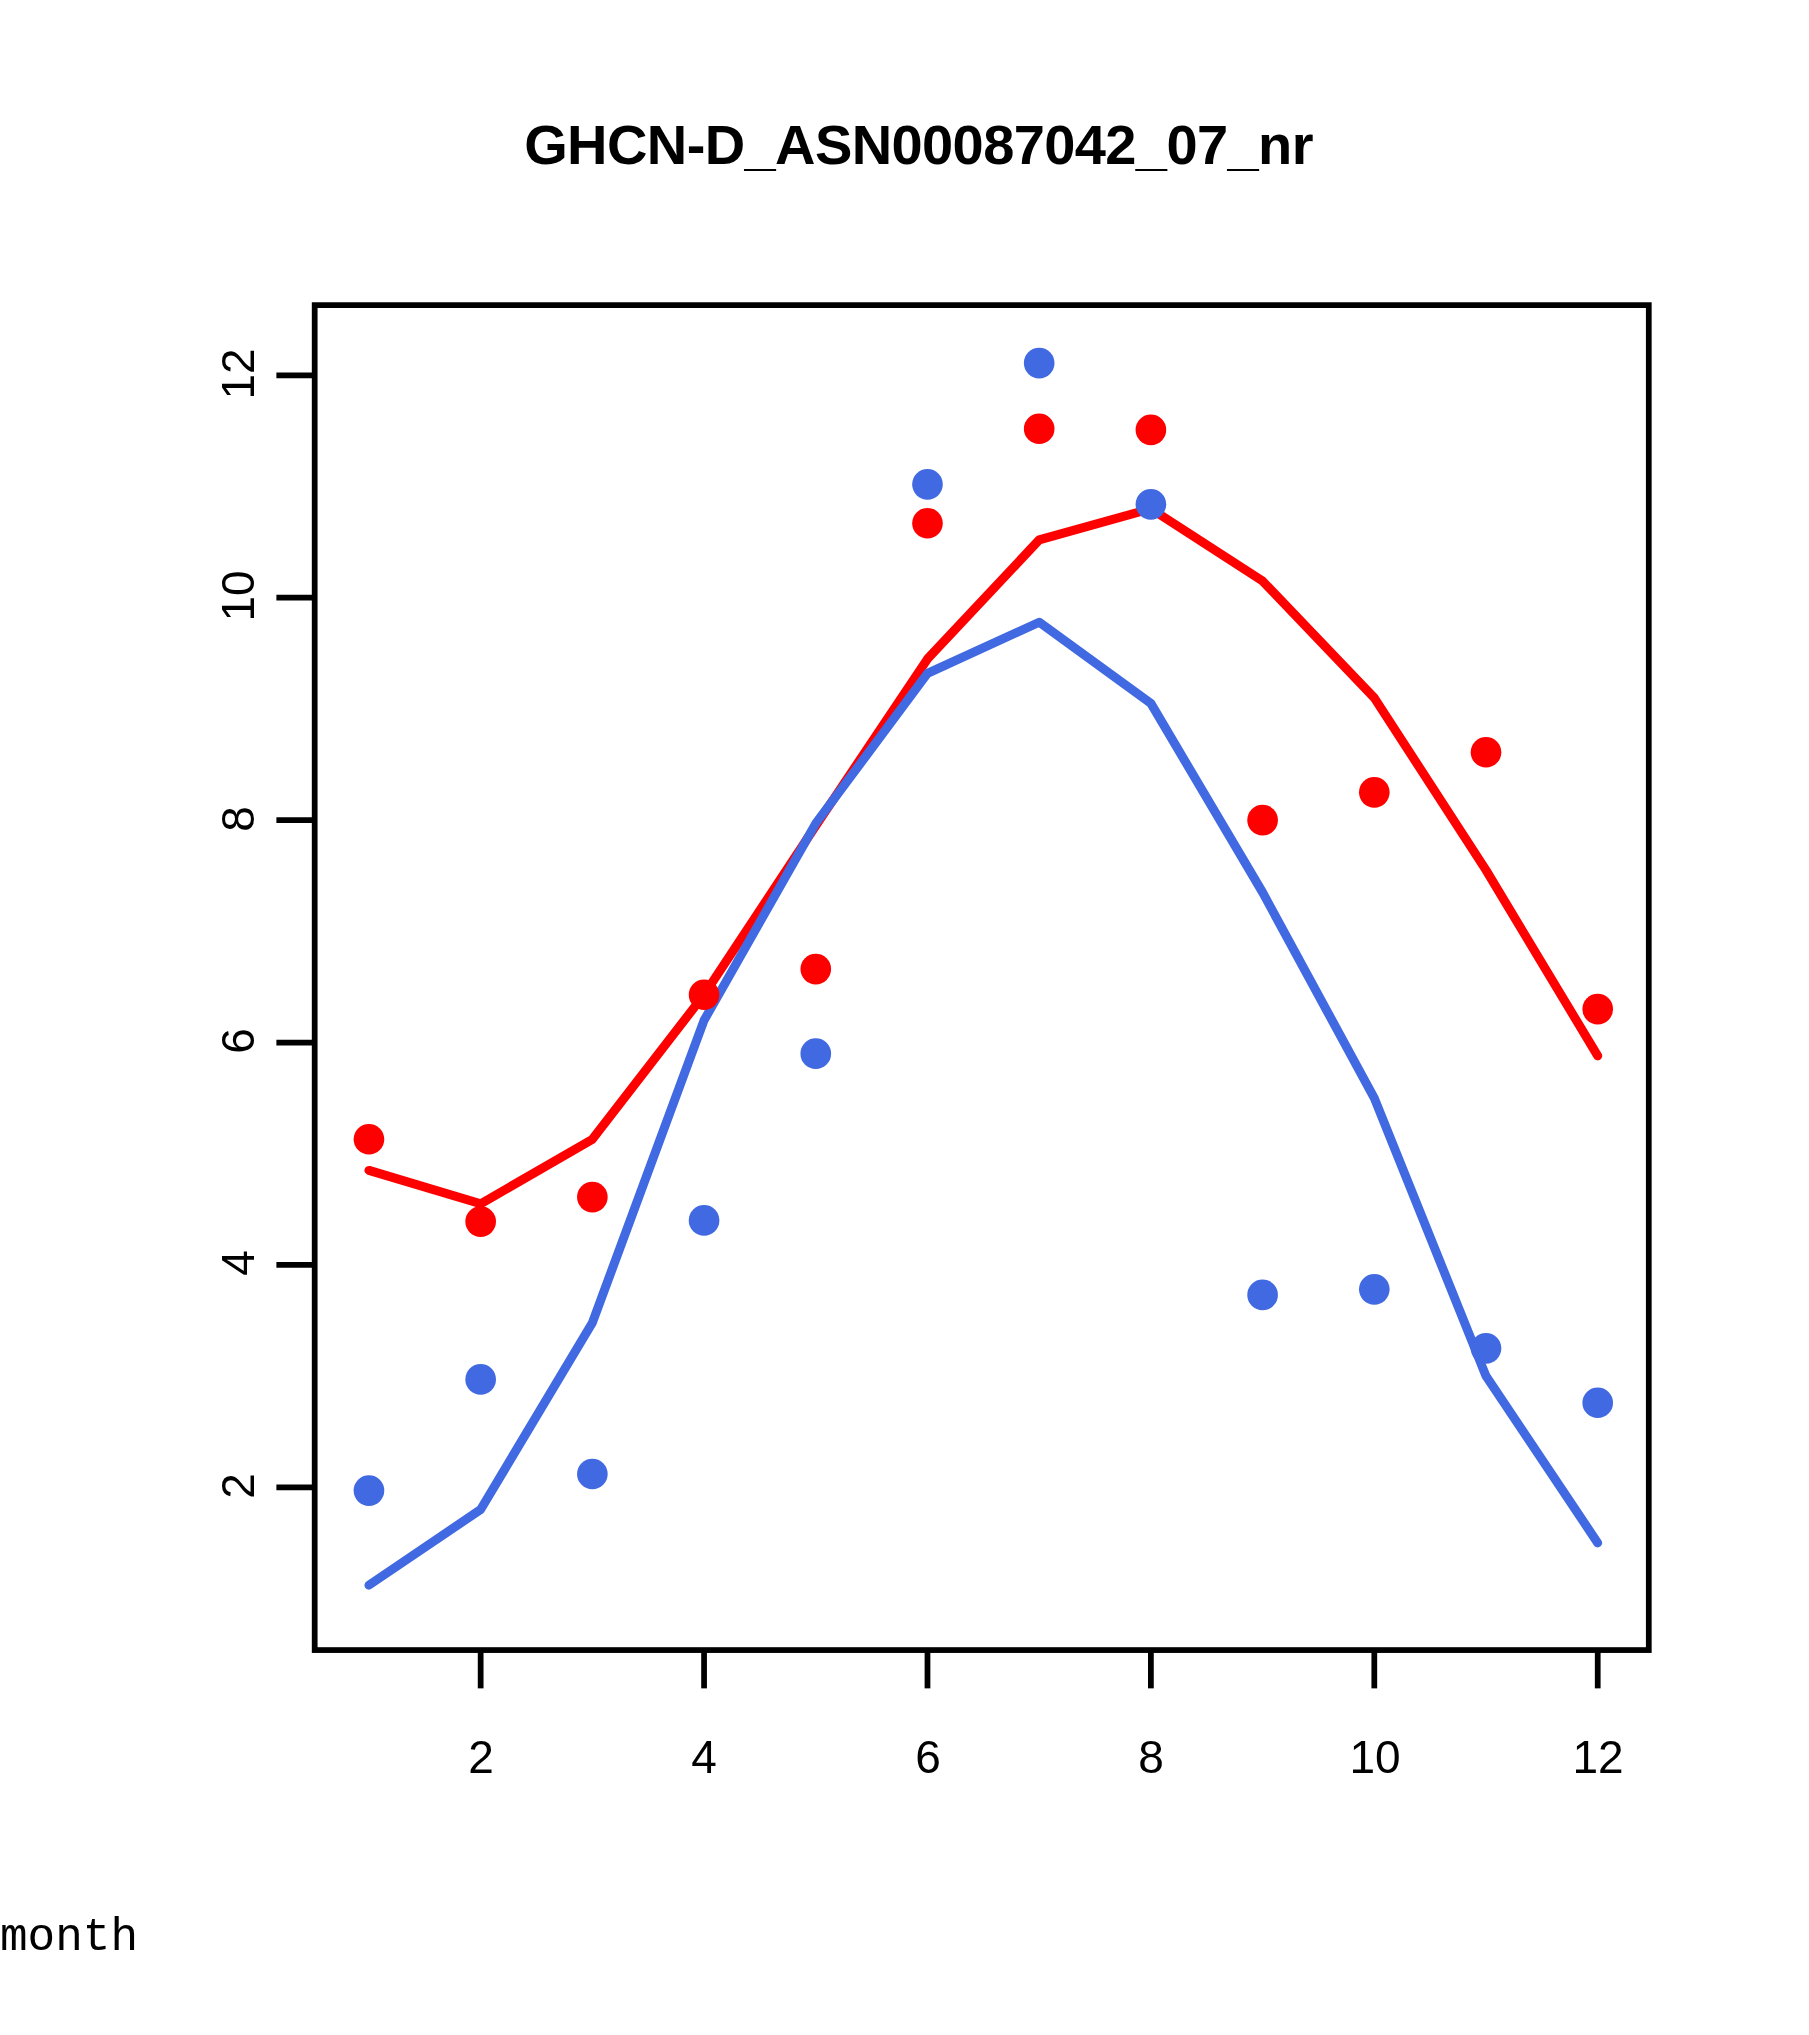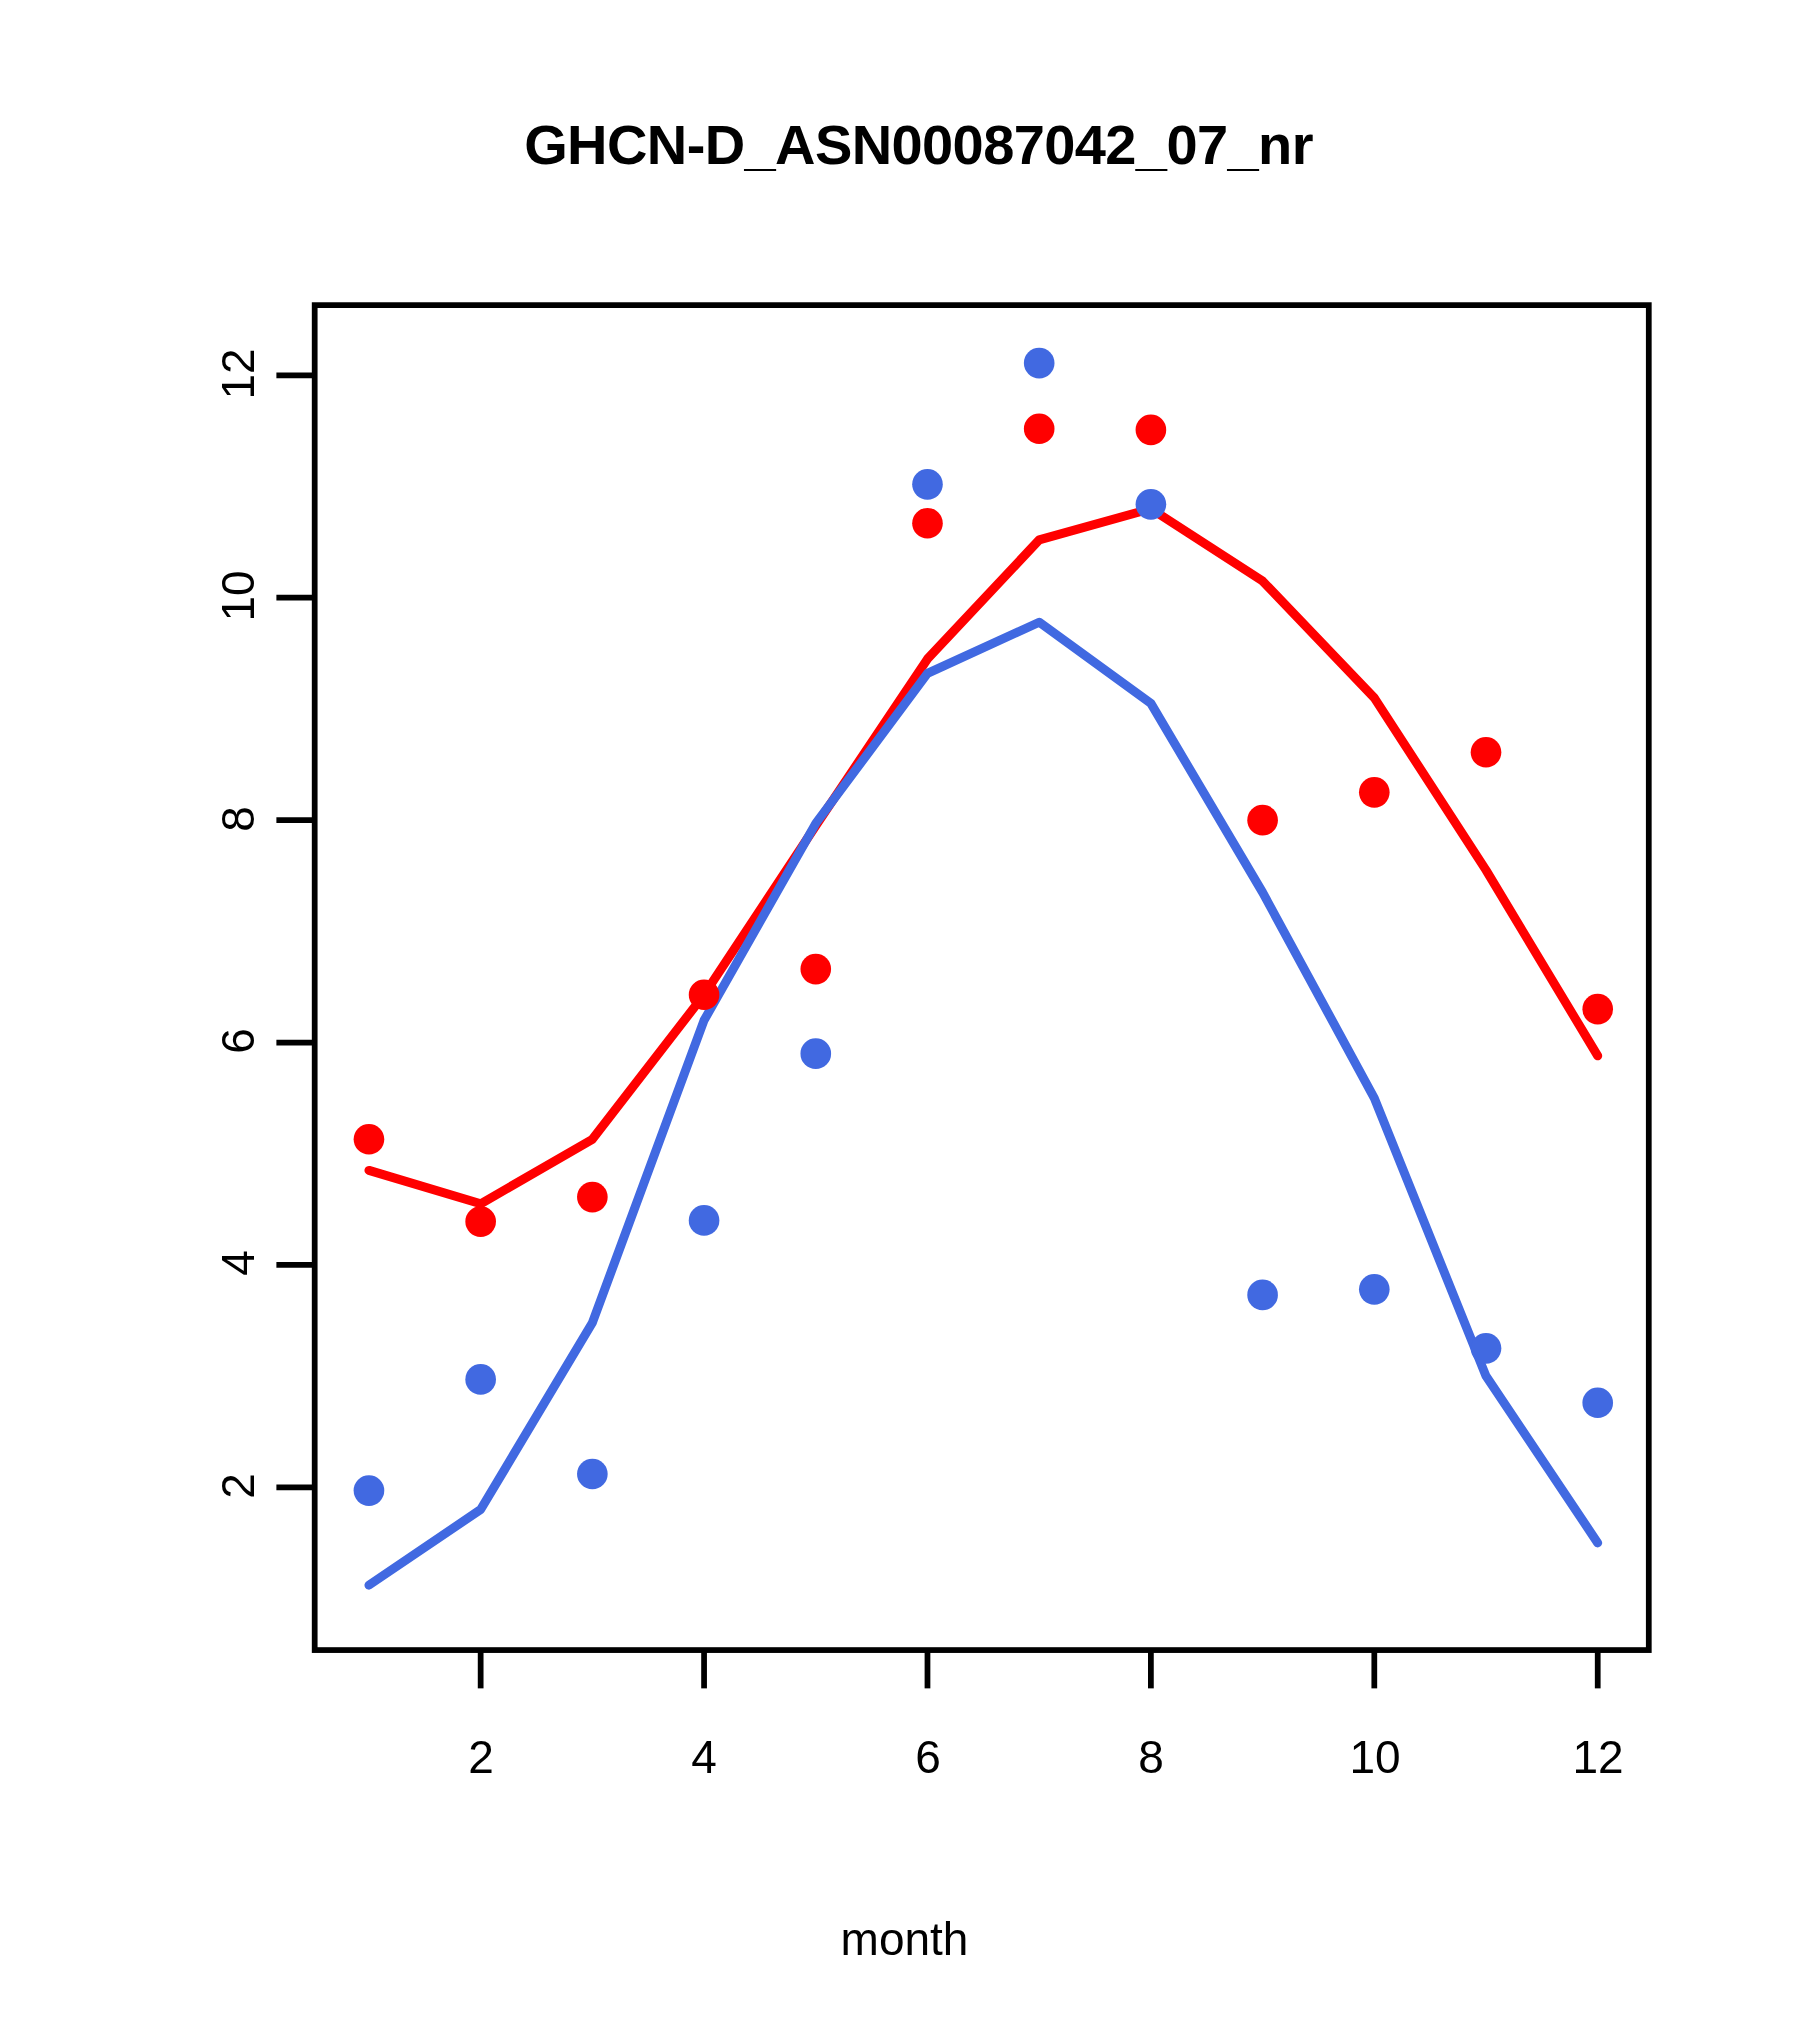--- a/index.html
+++ b/index.html
@@ -23,23 +23,23 @@
     letter-spacing:-0.6px;
     font-family:"Liberation Sans", sans-serif;
     white-space:nowrap;
     margin-left:32px;
   }
 
   .axis-title-x{
     position:absolute;
     left:0;right:0;
     top:1912px;
-    text-align:center;
+    text-align:left;
     font-size:46px;
-    font-family:Liberation Sans, sans-serif;
+    font-family:Liberation Mono, monospace;
   }
 
   svg#canvas{position:absolute;left:0;top:0;width:1809px;height:2035px;}
 
   .tick-label-y{
     position:absolute;
     font-size:46px;
     font-family:"Liberation Sans", sans-serif;
     transform-origin:center center;
     transform:rotate(-90deg);

